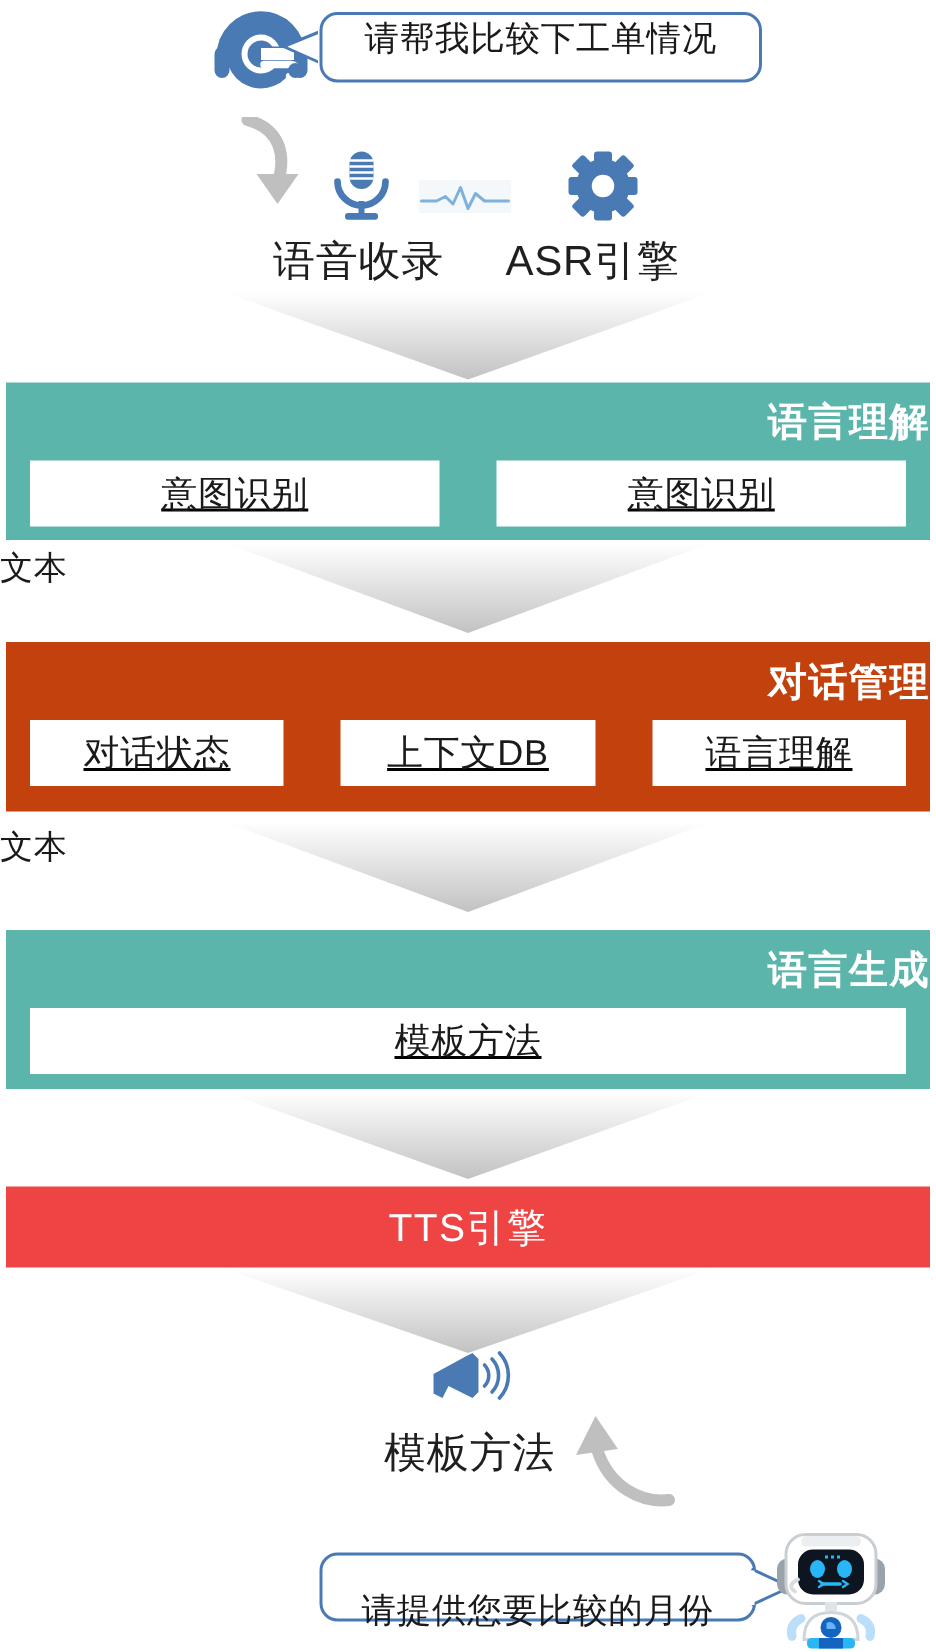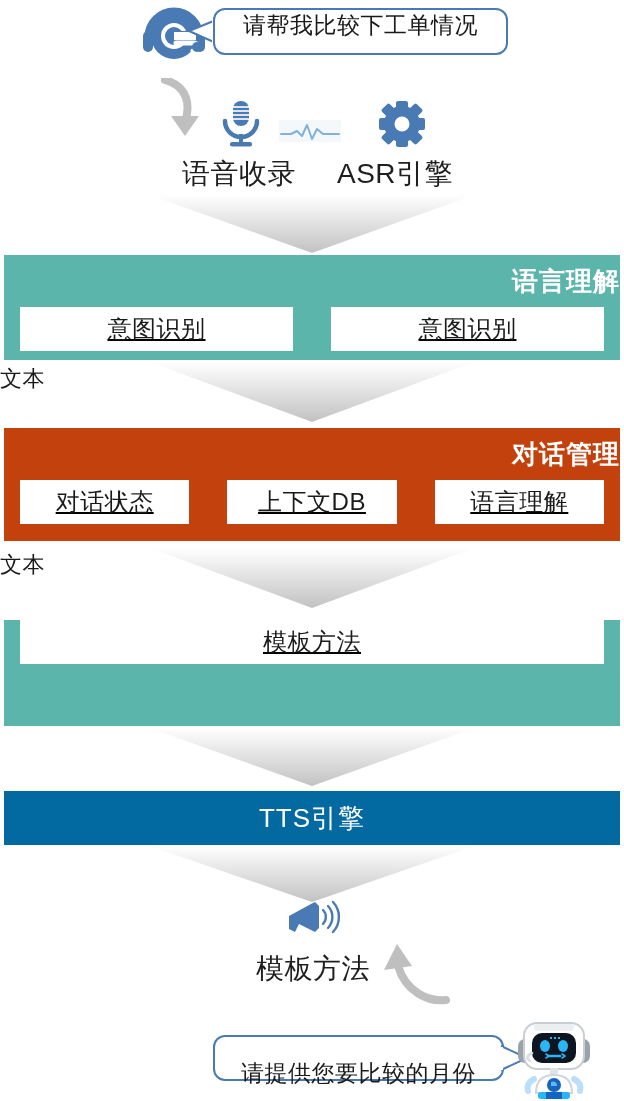--- a/index.html
+++ b/index.html
@@ -229,38 +229,39 @@
           <stop offset="0%" stop-color="#ffffff"></stop>
           <stop offset="100%" stop-color="#c2c2c2"></stop>
         </linearGradient>
       </defs>
       <path d="M150 0 L474 0 L312 60 Z" fill="url(#g3)"></path>
     </svg>
     <div class="chev-label">文本</div>
   </div>
 
   <div class="stage" id="stage-2" style="top:620px;height:106px;background:#5cb5aa;">
+    <div class="stage-title">语言生成</div>
     <div class="stage-row">
       <div class="stage-box">模板方法</div>
     </div>
   </div>
 
   <div class="chev" style="top:728px;height:60px;">
     <svg viewBox="0 0 624 60" preserveAspectRatio="none" xmlns="http://www.w3.org/2000/svg">
       <defs>
         <linearGradient id="g4" x1="0" y1="0" x2="0" y2="1">
           <stop offset="0%" stop-color="#ffffff"></stop>
           <stop offset="100%" stop-color="#c2c2c2"></stop>
         </linearGradient>
       </defs>
       <path d="M150 0 L474 0 L312 58 Z" fill="url(#g4)"></path>
     </svg>
   </div>
 
-  <div class="bar" style="top:791px;background:#0369a1;">
+  <div class="bar" style="top:791px;background:#ef4444;">
     <span class="bar-title">TTS引擎</span>
   </div>
 
   <div class="chev" style="top:846px;height:58px;">
     <svg viewBox="0 0 624 58" preserveAspectRatio="none" xmlns="http://www.w3.org/2000/svg">
       <defs>
         <linearGradient id="g5" x1="0" y1="0" x2="0" y2="1">
           <stop offset="0%" stop-color="#ffffff"></stop>
           <stop offset="100%" stop-color="#c2c2c2"></stop>
         </linearGradient>

